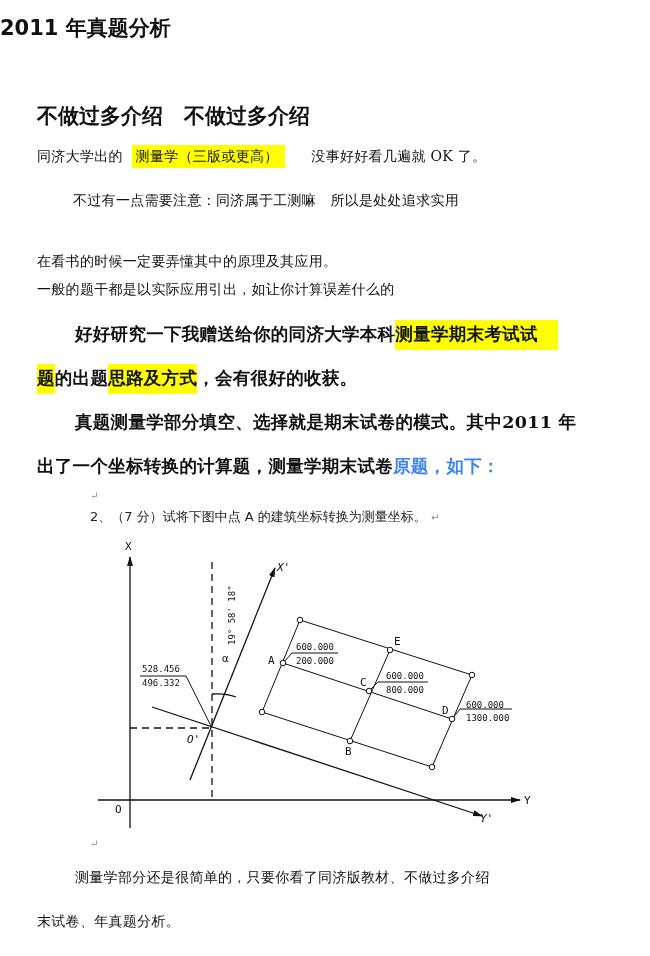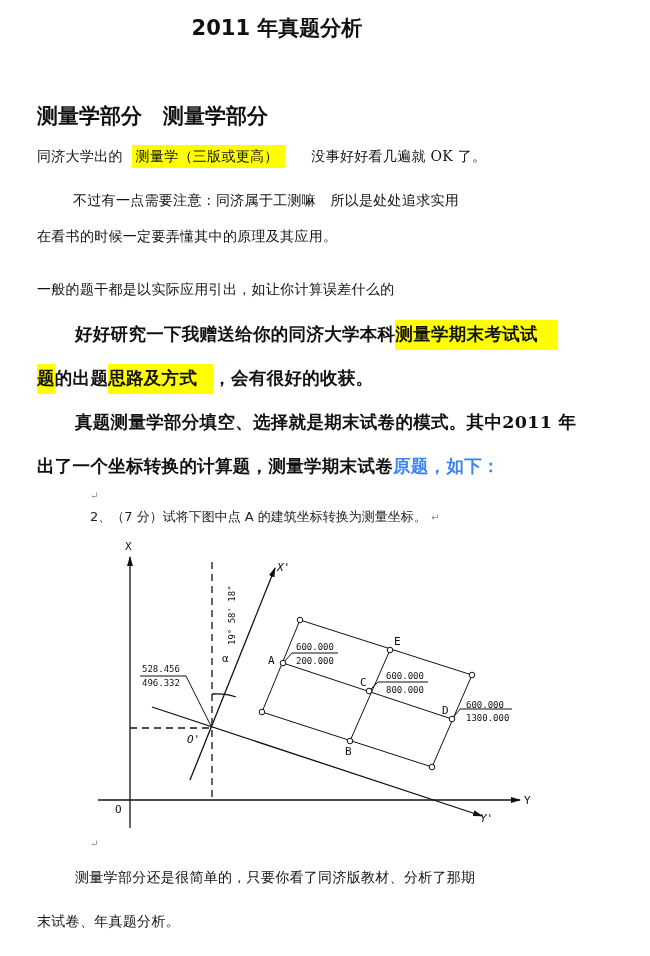--- a/index.html
+++ b/index.html
@@ -1,49 +1,49 @@
 <!DOCTYPE html>
 <html><head>
   <meta charset="utf-8">
   <style>
     html, body { margin: 0; padding: 0; background: #ffffff; }
     body { width: 650px; height: 956px; position: relative; overflow: hidden;
            font-family: "DejaVu Serif", "Liberation Serif", serif; color: #111; }
     .abs { position: absolute; white-space: nowrap; }
-    .title { left: 0; width: 554px; text-align: center; top: 14px; font-family: "DejaVu Sans", "Liberation Sans", sans-serif; font-weight: bold; font-size: 21px; }
+    .title { left: 0; width: 554px; top: 14px; font-family: "DejaVu Sans", "Liberation Sans", sans-serif; font-weight: bold; font-size: 21px; }
     .h2 { left: 37px; top: 102px; font-family: "DejaVu Sans", "Liberation Sans", sans-serif; font-weight: bold; font-size: 21px; }
     .p { font-size: 14px; letter-spacing: 0.3px; }
     .pb { font-size: 17.5px; font-weight: bold; letter-spacing: 0.3px; }
     .hl { background: #ffff00; }
     .red { color: #3b82f6; }
     .small { font-family: "DejaVu Sans", "Liberation Sans", sans-serif; font-size: 13px; color: #222; }
     .mark { font-size: 10px; color: #888; }
     svg text { font-family: "DejaVu Sans Mono", "Liberation Mono", monospace; fill: #111; }
   </style>
 </head>
 <body>
 
 <div class="abs title">2011 年真题分析</div>
-<div class="abs h2">测量学部分　测量学部分</div>
+<div class="abs h2">不做过多介绍　不做过多介绍</div>
 
 <div class="abs p" style="left:37px; top:148px;">
   <span>同济大学出的</span>
   <span class="hl" style="padding:3px 6px 4px 4px; margin-left:4px;">测量学（三版或更高）</span>
   <span style="margin-left:22px;">没事好好看几遍就 OK 了。</span>
 </div>
 
 <div class="abs p" style="left:73px; top:192px;">不过有一点需要注意：同济属于工测嘛　所以是处处追求实用</div>
-<div class="abs p" style="left:37px; top:228px;">在看书的时候一定要弄懂其中的原理及其应用。</div>
+<div class="abs p" style="left:37px; top:253px;">在看书的时候一定要弄懂其中的原理及其应用。</div>
 <div class="abs p" style="left:37px; top:281px;">一般的题干都是以实际应用引出，如让你计算误差什么的</div>
 
 <div class="abs pb" style="left:75px; top:322px;">
   <span>好好研究一下我赠送给你的同济大学本科</span><span class="hl" style="padding:4px 20px 6px 0;">测量学期末考试试</span>
 </div>
 <div class="abs pb" style="left:37px; top:366px;">
-  <span class="hl" style="padding:4px 0 6px 0;">题</span><span>的出题</span><span class="hl" style="padding:4px 16px 6px 0;">思路及方式</span><span>，会有很好的收获。</span>
+  <span class="hl" style="padding:4px 0 6px 0;">题</span><span>的出题</span><span class="hl" style="padding:4px 0 6px 0;">思路及方式</span><span>，会有很好的收获。</span>
 </div>
 
 <div class="abs pb" style="left:75px; top:410px;">真题测量学部分填空、选择就是期末试卷的模式。其中2011 年</div>
 <div class="abs pb" style="left:37px; top:454px;">
   <span>出了一个坐标转换的计算题，测量学期末试卷</span><span class="red">原题，如下：</span>
 </div>
 
 <div class="abs mark" style="left:90px; top:490px;">↵</div>
 <div class="abs small" style="left:90px; top:508px;">
   <span>2、（7 分）试将下图中点 A 的建筑坐标转换为测量坐标。</span>
@@ -117,14 +117,14 @@
     <text x="442" y="714" font-family="DejaVu Serif, serif">D</text>
     <text x="466" y="708" font-size="9">600.000</text>
     <text x="466" y="721" font-size="9">1300.000</text>
 
     <text x="394" y="645" font-family="DejaVu Serif, serif">E</text>
   </g>
 </svg>
 
 <div class="abs mark" style="left:90px; top:838px;">↵</div>
 
-<div class="abs p" style="left:75px; top:869px;">测量学部分还是很简单的，只要你看了同济版教材、分析了那期</div>
+<div class="abs p" style="left:75px; top:869px;">测量学部分还是很简单的，只要你看了同济版教材、不做过多介绍</div>
 <div class="abs p" style="left:37px; top:913px;">末试卷、年真题分析。</div>
 
 </body></html>

